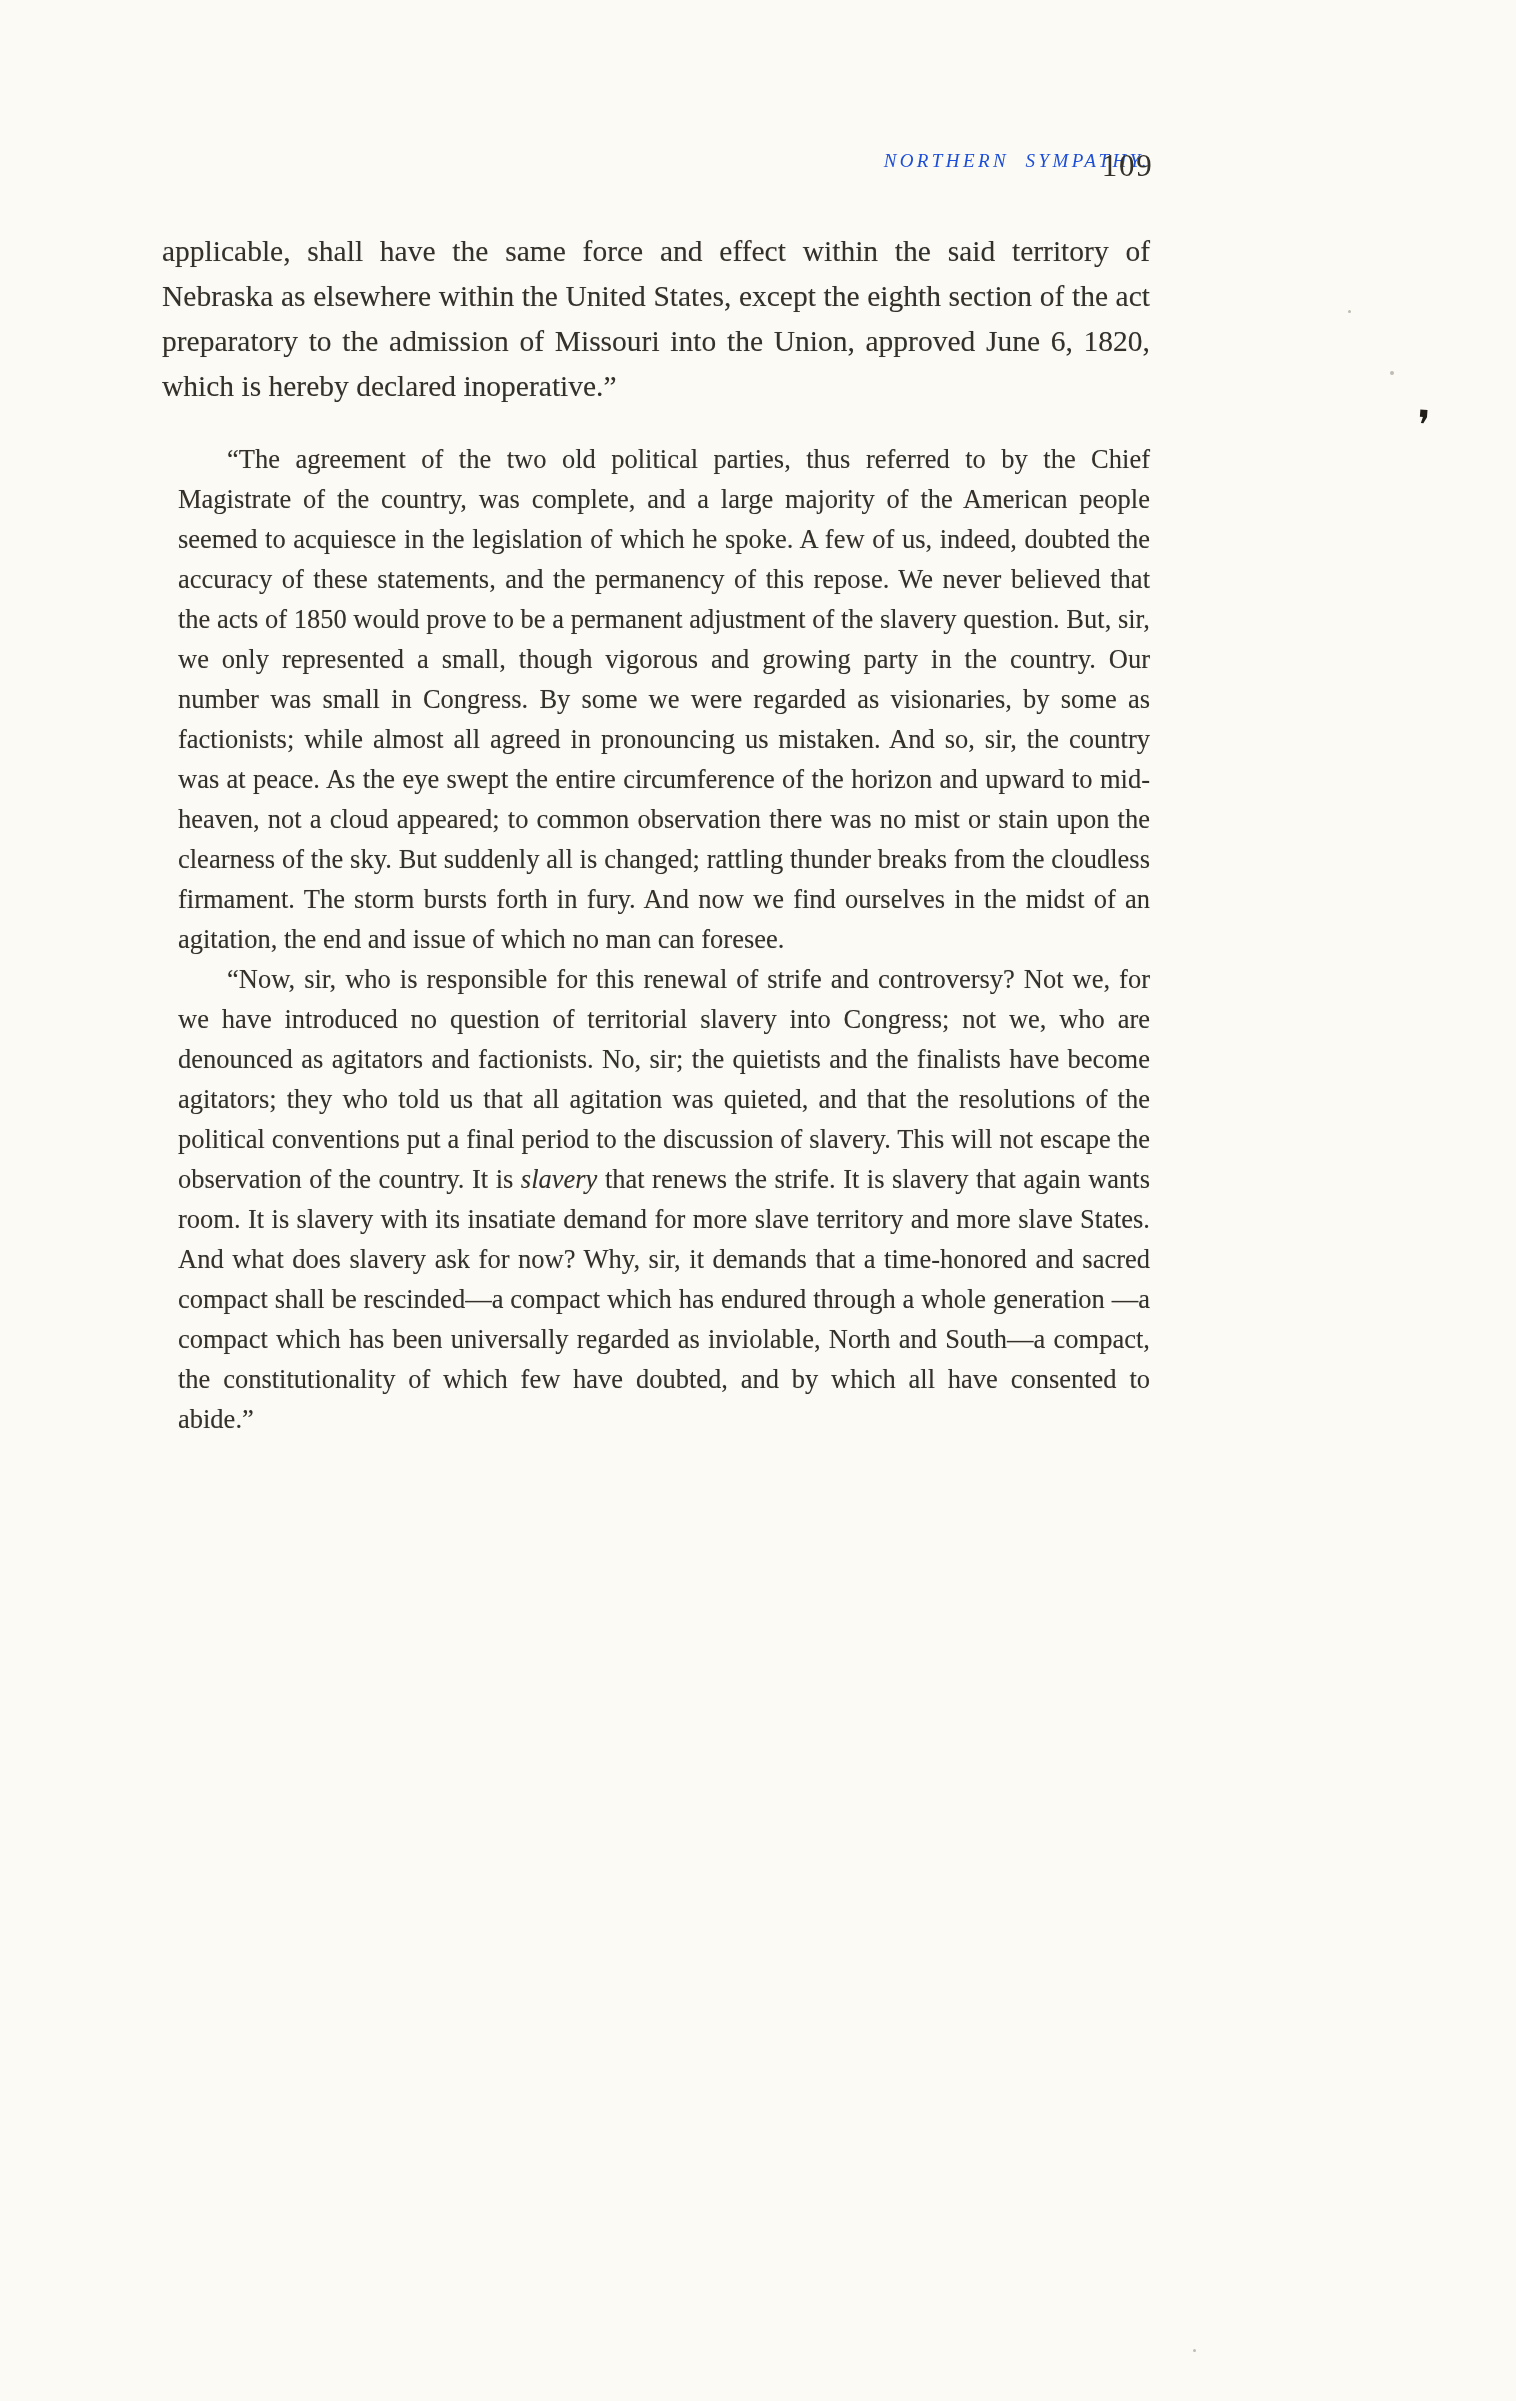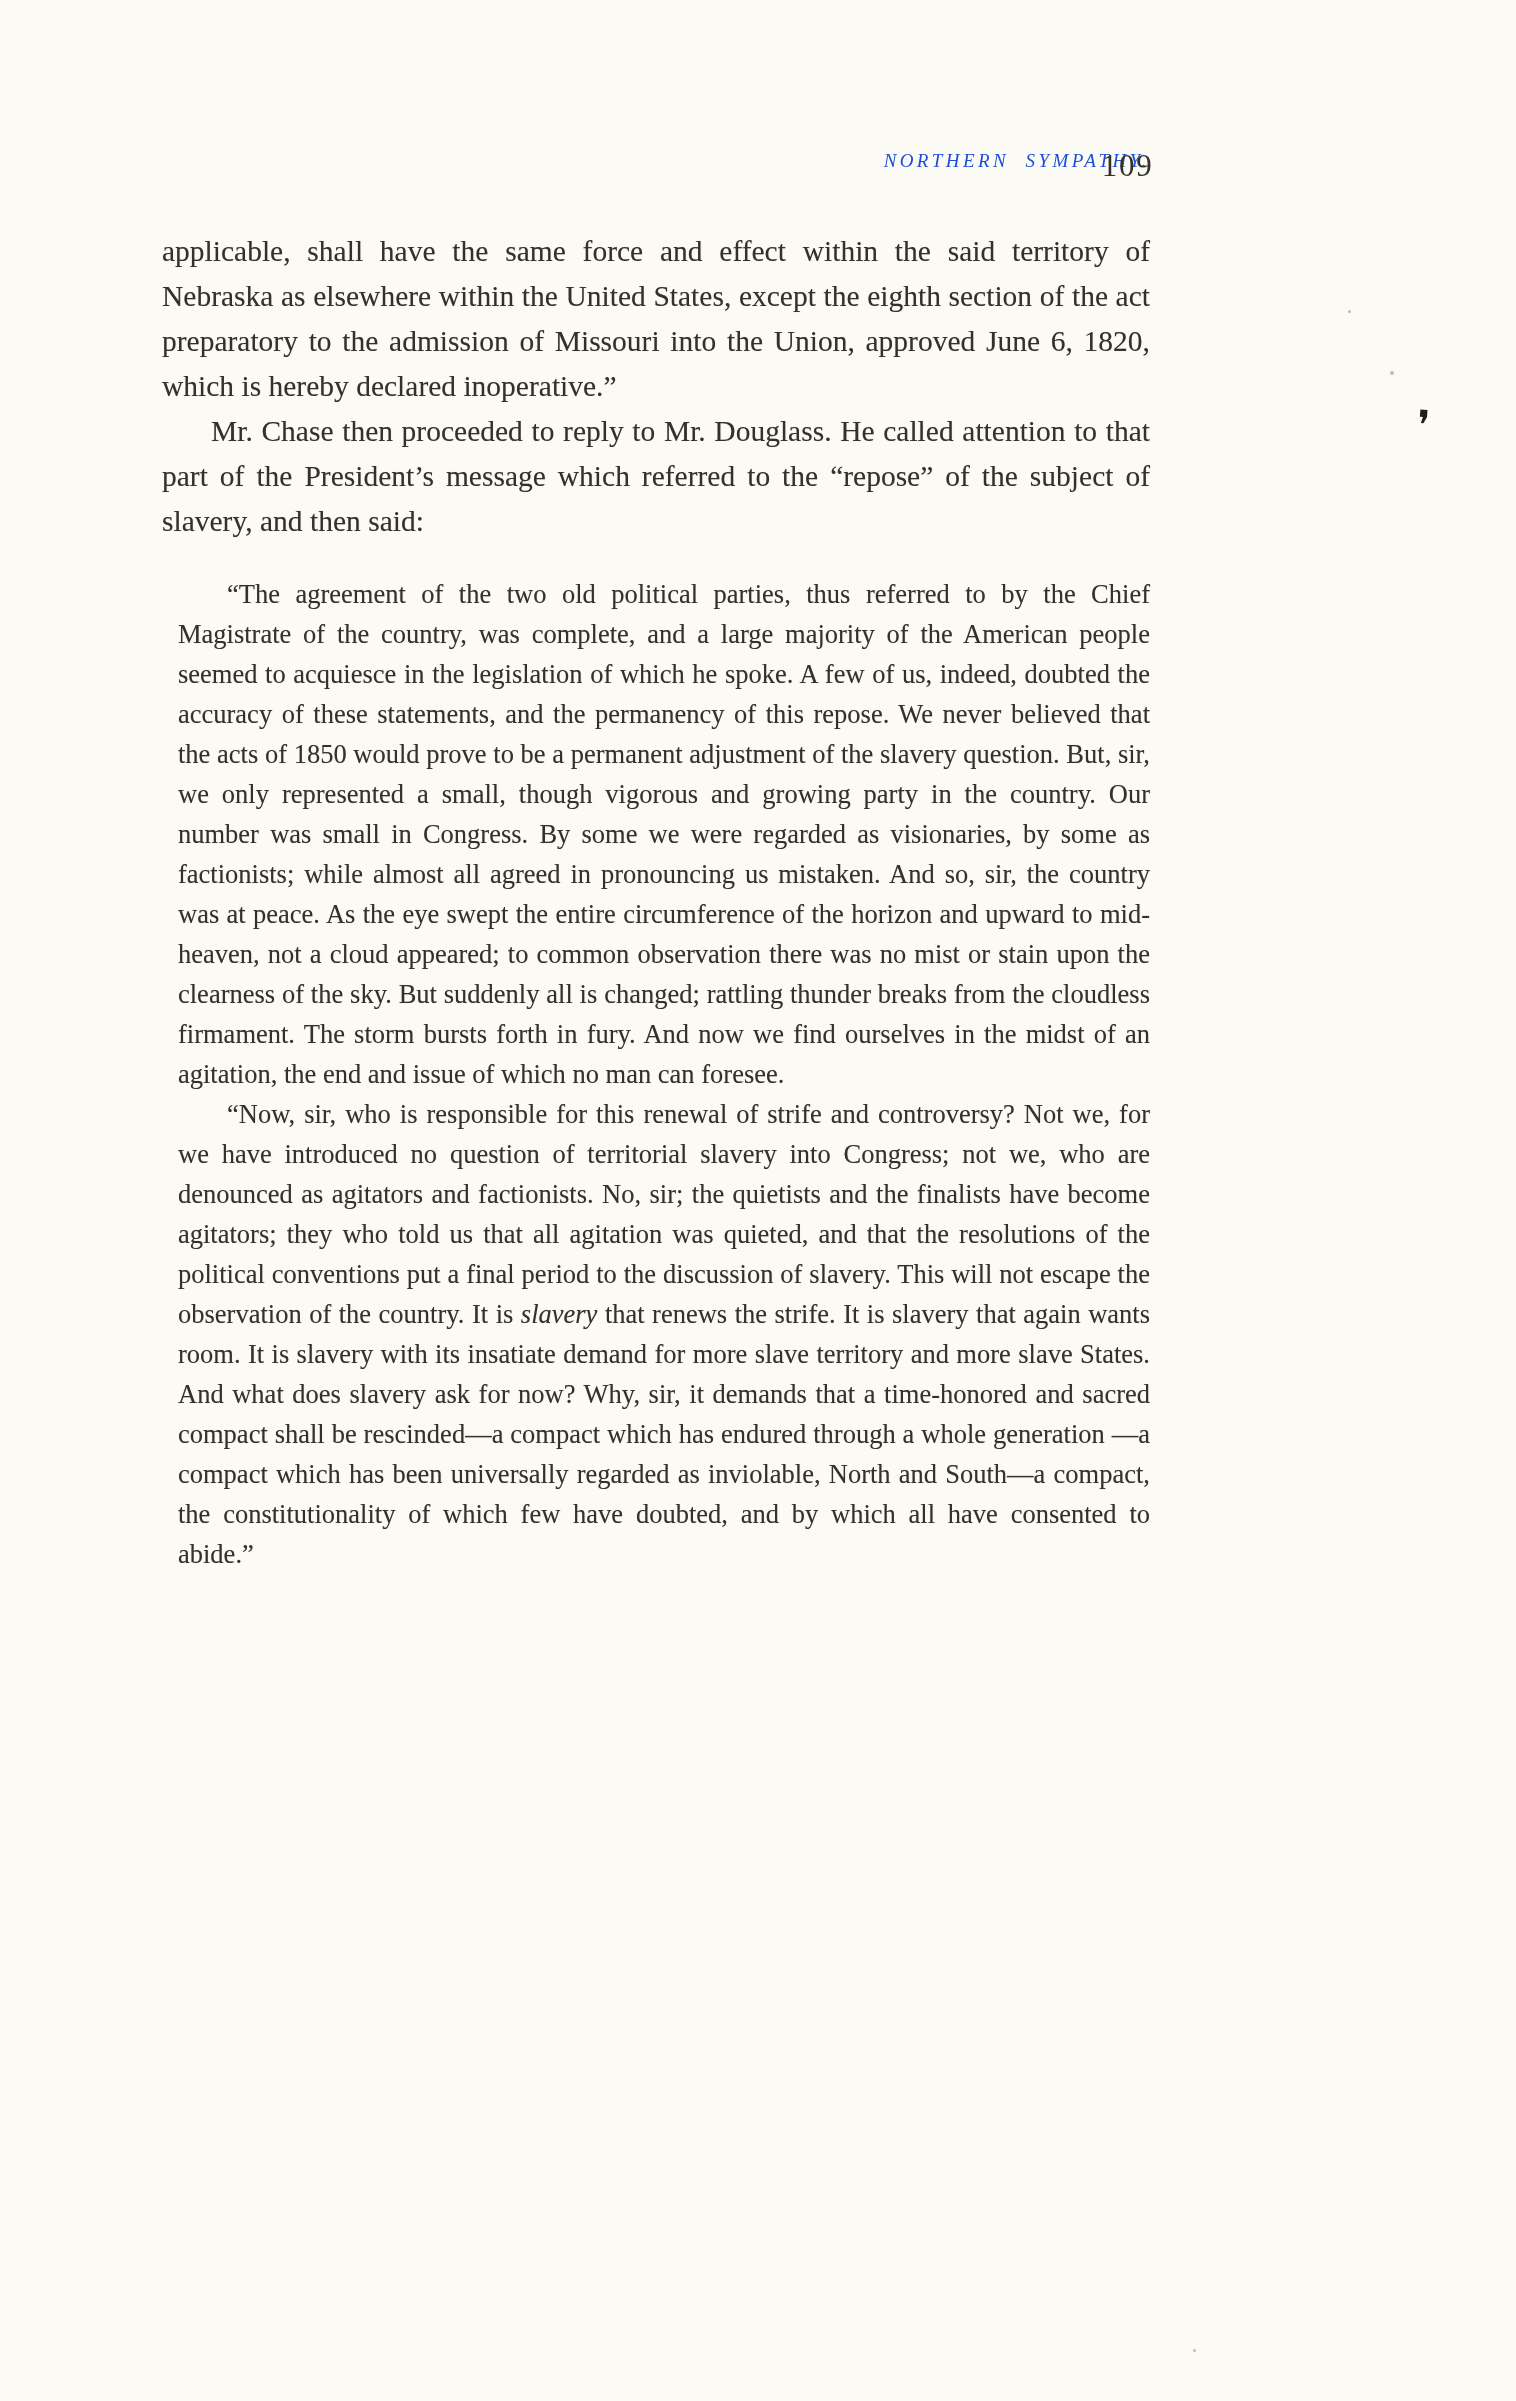--- a/index.html
+++ b/index.html
@@ -91,21 +91,20 @@
 
 <div class="scan-page">
 
   <div class="running-header">
     <div class="running-title">NORTHERN SYMPATHY.</div>
     <div class="page-number">109</div>
   </div>
 
   <div class="body-text">
     <p><span>applicable, shall have the same force and effect within the said territory of Nebraska as elsewhere within the United States, except the eighth section of the act preparatory to the admission of Missouri into the Union, approved June 6, 1820, which is hereby declared inoperative.”</span></p>
-    <p class="indent"><span>Mr. Chase then proceeded to reply to Mr. Douglass.  He called attention to that part of the President’s message which referred to the “repose” of the subject of slavery, and then said:</span></p>
 
     <section class="quote">
       <p class="indent"><span>“The agreement of the two old political parties, thus referred to by the Chief Magistrate of the country, was complete, and a large majority of the American people seemed to acquiesce in the legislation of which he spoke.  A few of us, indeed, doubted the accuracy of these statements, and the permanency of this repose.  We never believed that the acts of 1850 would prove to be a permanent adjustment of the slavery question.  But, sir, we only represented a small, though vigorous and growing party in the country.  Our number was small in Congress.  By some we were regarded as visionaries, by some as factionists; while almost all agreed in pronouncing us mistaken.  And so, sir, the country was at peace.  As the eye swept the entire circumference of the horizon and upward to mid-heaven, not a cloud appeared; to common observation there was no mist or stain upon the clearness of the sky.  But suddenly all is changed; rattling thunder breaks from the cloudless firmament.  The storm bursts forth in fury.  And now we find ourselves in the midst of an agitation, the end and issue of which no man can foresee.</span></p>
       <p class="indent"><span>“Now, sir, who is responsible for this renewal of strife and controversy?  Not we, for we have introduced no question of territorial slavery into Congress; not we, who are denounced as agitators and factionists.  No, sir; the quietists and the finalists have become agitators; they who told us that all agitation was quieted, and that the resolutions of the political conventions put a final period to the discussion of slavery.  This will not escape the observation of the country.  It is </span><span class="em">slavery</span><span> that renews the strife.  It is slavery that again wants room.  It is slavery with its insatiate demand for more slave territory and more slave States.  And what does slavery ask for now?  Why, sir, it demands that a time-honored and sacred compact shall be rescinded—a compact which has endured through a whole generation —a compact which has been universally regarded as inviolable, North and South—a compact, the constitutionality of which few have doubted, and by which all have consented to abide.”</span></p>
     </section>
 
   </div>
 
 </div>
 

